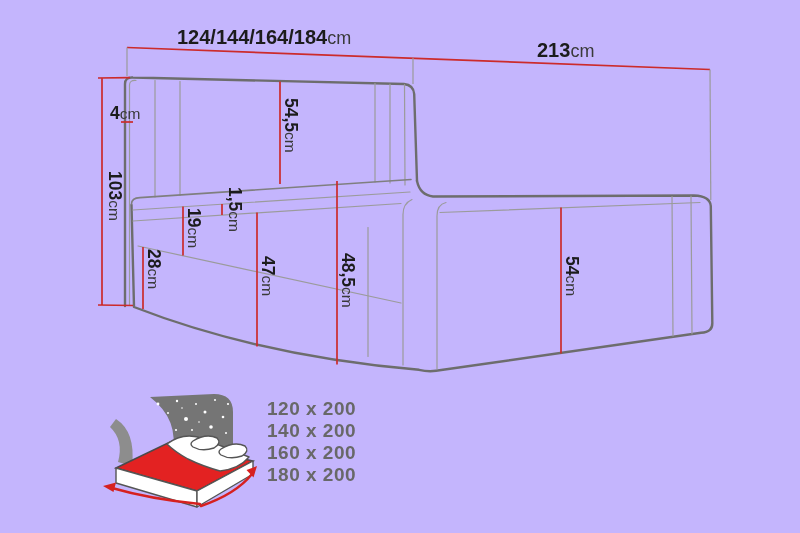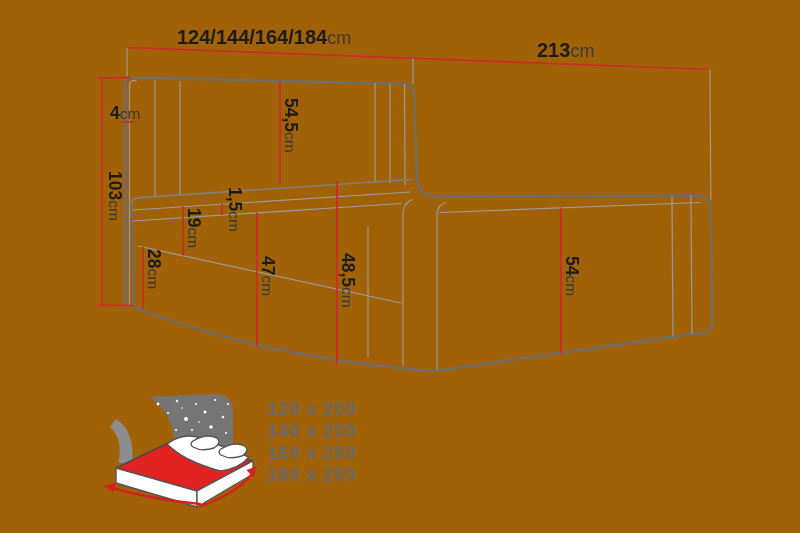--- a/index.html
+++ b/index.html
@@ -1,20 +1,20 @@
 <!DOCTYPE html>
 <html><head>
 <meta charset="utf-8">
 <style>
   html, body { margin: 0; padding: 0; background: #ffffff; }
   .page {
     position: relative;
     width: 800px;
     height: 533px;
-    background: #a16207;
+    background: #c4b5fd;
     font-family: "Liberation Sans", sans-serif;
     overflow: hidden;
   }
   svg { display: block; }
   
   .outline   { fill: none; stroke: #6d6d6d; stroke-width: 2.4; stroke-linecap: round; stroke-linejoin: round; }
   .edge      { fill: none; stroke: #7f7f7f; stroke-width: 1.6; stroke-linecap: round; }
   .seam      { fill: none; stroke: #9b9b9b; stroke-width: 1.2; stroke-linecap: round; }
   .dim-red   { fill: none; stroke: #cc2b2b; stroke-width: 1.7; stroke-linecap: butt; }
   .dim-tick  { fill: none; stroke: #9a9a9a; stroke-width: 1.2; }

